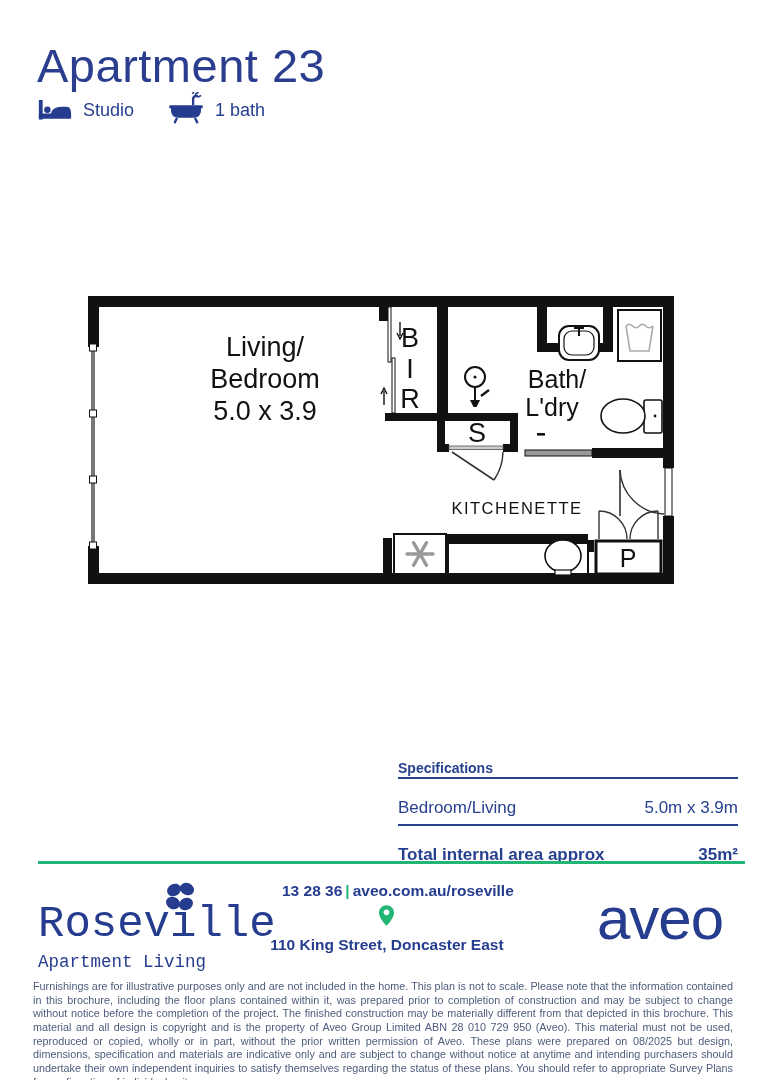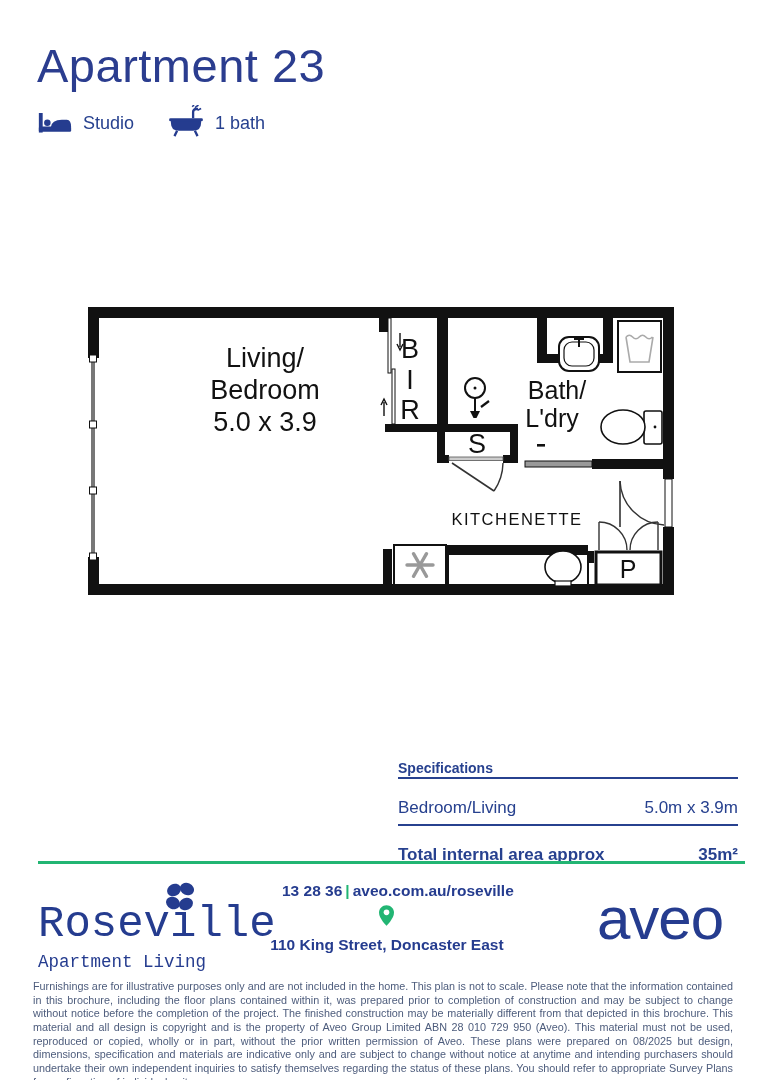--- a/index.html
+++ b/index.html
@@ -1,23 +1,23 @@
 <!DOCTYPE html>
 <html><head>
 <meta charset="utf-8">
 <style>
   html,body{margin:0;padding:0;background:#fff;}
   body{font-family:"Liberation Sans","DejaVu Sans",sans-serif;}
   .page{position:relative;width:764px;height:1080px;background:#fff;overflow:hidden;margin:0 auto;}
   .page-title{position:absolute;left:37px;top:38px;font-size:47px;font-weight:500;letter-spacing:.5px;color:#2b3d8f;}
-  .features{position:absolute;left:38px;top:105px;display:flex;align-items:center;gap:12px;}
+  .features{position:absolute;left:38px;top:92px;display:flex;align-items:center;gap:12px;}
   .feature{display:flex;align-items:center;gap:11px;margin-right:22px;}
   .feature-label{font-size:18px;color:#27418f;}
   
-  .plan{position:absolute;left:85px;top:305px;width:592px;height:292px;}
+  .plan{position:absolute;left:85px;top:294px;width:592px;height:292px;}
   .plan text{font-family:"Liberation Sans","DejaVu Sans",sans-serif;fill:#111;}
   
   .specs{position:absolute;left:398px;top:760px;width:340px;color:#27418f;}
   .specs-title{font-size:14px;font-weight:bold;padding-bottom:1px;}
   .spec-row{display:flex;justify-content:space-between;border-top:2px solid #27418f;padding:19px 0 6px 0;font-size:17px;}
   .spec-row.total{font-weight:bold;}
   .divider{position:absolute;left:38px;top:861px;width:707px;height:3px;background:#22b573;}
   
   .clover{position:absolute;left:161px;top:881px;}
   .community{position:absolute;left:38px;top:899px;font-family:Liberation Mono, monospace;}

